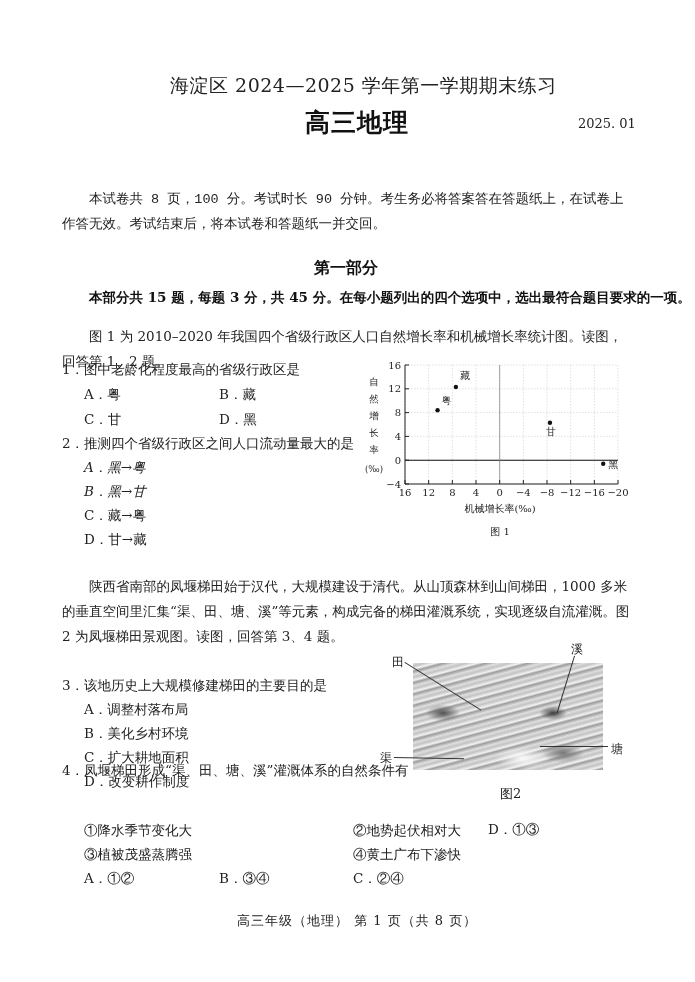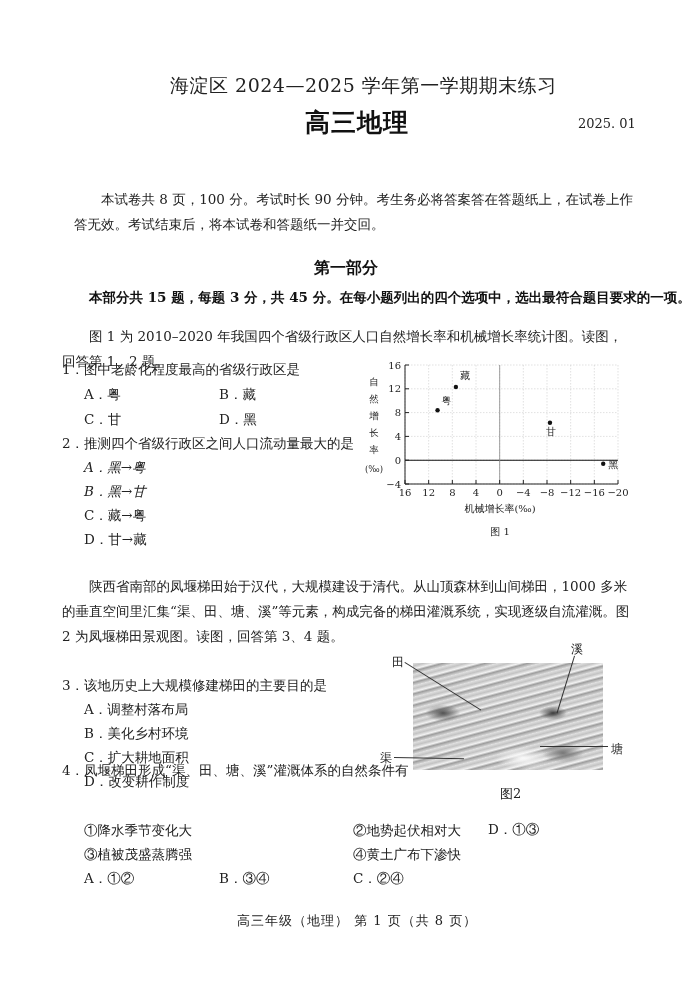--- a/index.html
+++ b/index.html
@@ -3,21 +3,21 @@
 <meta charset="utf-8">
 <style>
   html, body { margin:0; padding:0; background:#ffffff; }
   body { width:695px; height:982px; position:relative; overflow:hidden;
          font-family:"DejaVu Serif","Liberation Serif",serif; color:#1a1a1a; }
   .abs { position:absolute; white-space:nowrap; }
   .exam-title { left:170px; top:73px; font-size:19px; letter-spacing:0.5px; color:#222; }
   .subject { left:297px; top:106px; font-size:25px; font-weight:bold; color:#111; letter-spacing:1px;margin-left:8px; }
   .date { left:578px; top:116px; font-size:13px; color:#222; }
   .para { font-size:13.5px; line-height:25px; color:#222; }
-  .instr { left:74px; top:187px; width:568px; white-space:normal; text-indent:27px; }
+  .instr { left:62px; top:187px; width:568px; white-space:normal; text-indent:27px;font-family:Liberation Mono, monospace; }
   .section-title { left:314px; top:258px; font-size:16px; font-weight:bold; color:#111; }
   .part-desc { left:89px; top:289px; font-size:13.5px; font-weight:bold; color:#111; }
   .intro1 { left:62px; top:324px; width:568px; white-space:normal; text-indent:27px; }
   .q { font-size:13.5px; color:#222; }
   .opt { font-size:13.5px; color:#222; }
   .intro2 { left:62px; top:574px; width:568px; white-space:normal; text-indent:27px; }
   .footer { left:237px; top:912px; font-size:13px; color:#222; letter-spacing:1px; }
 
   
   #chart1 { position:absolute; left:360px; top:355px; width:280px; height:190px; }

